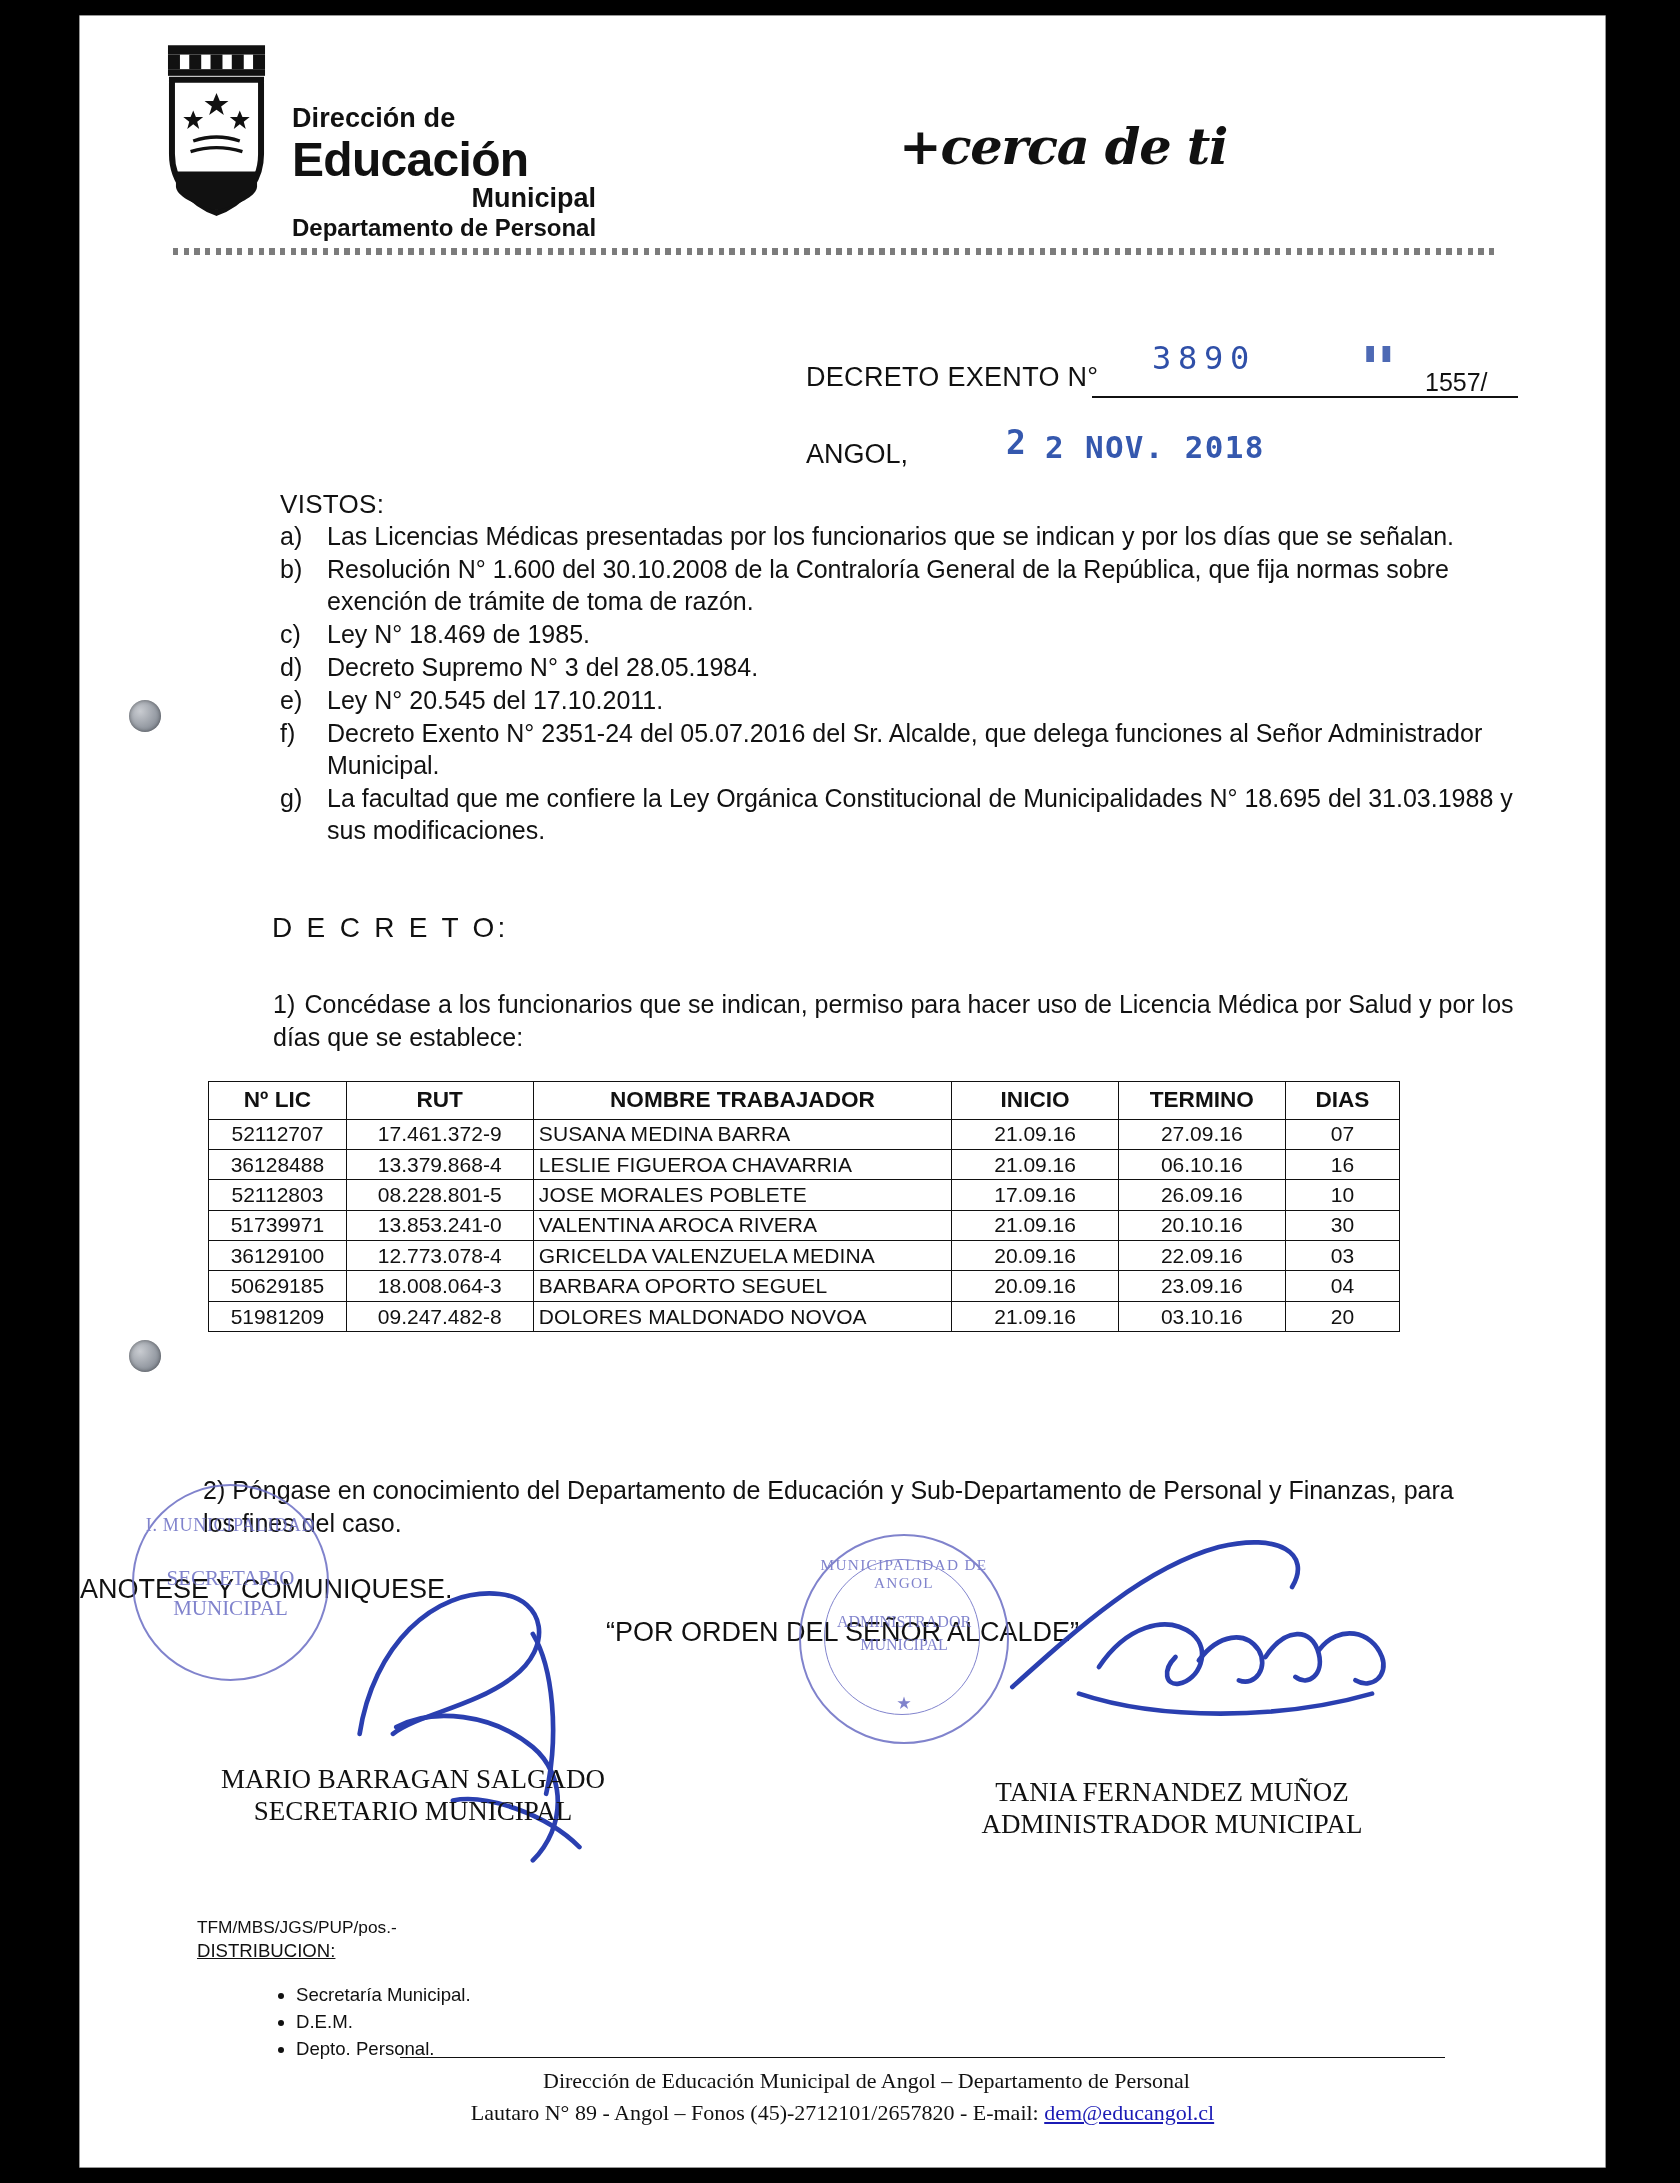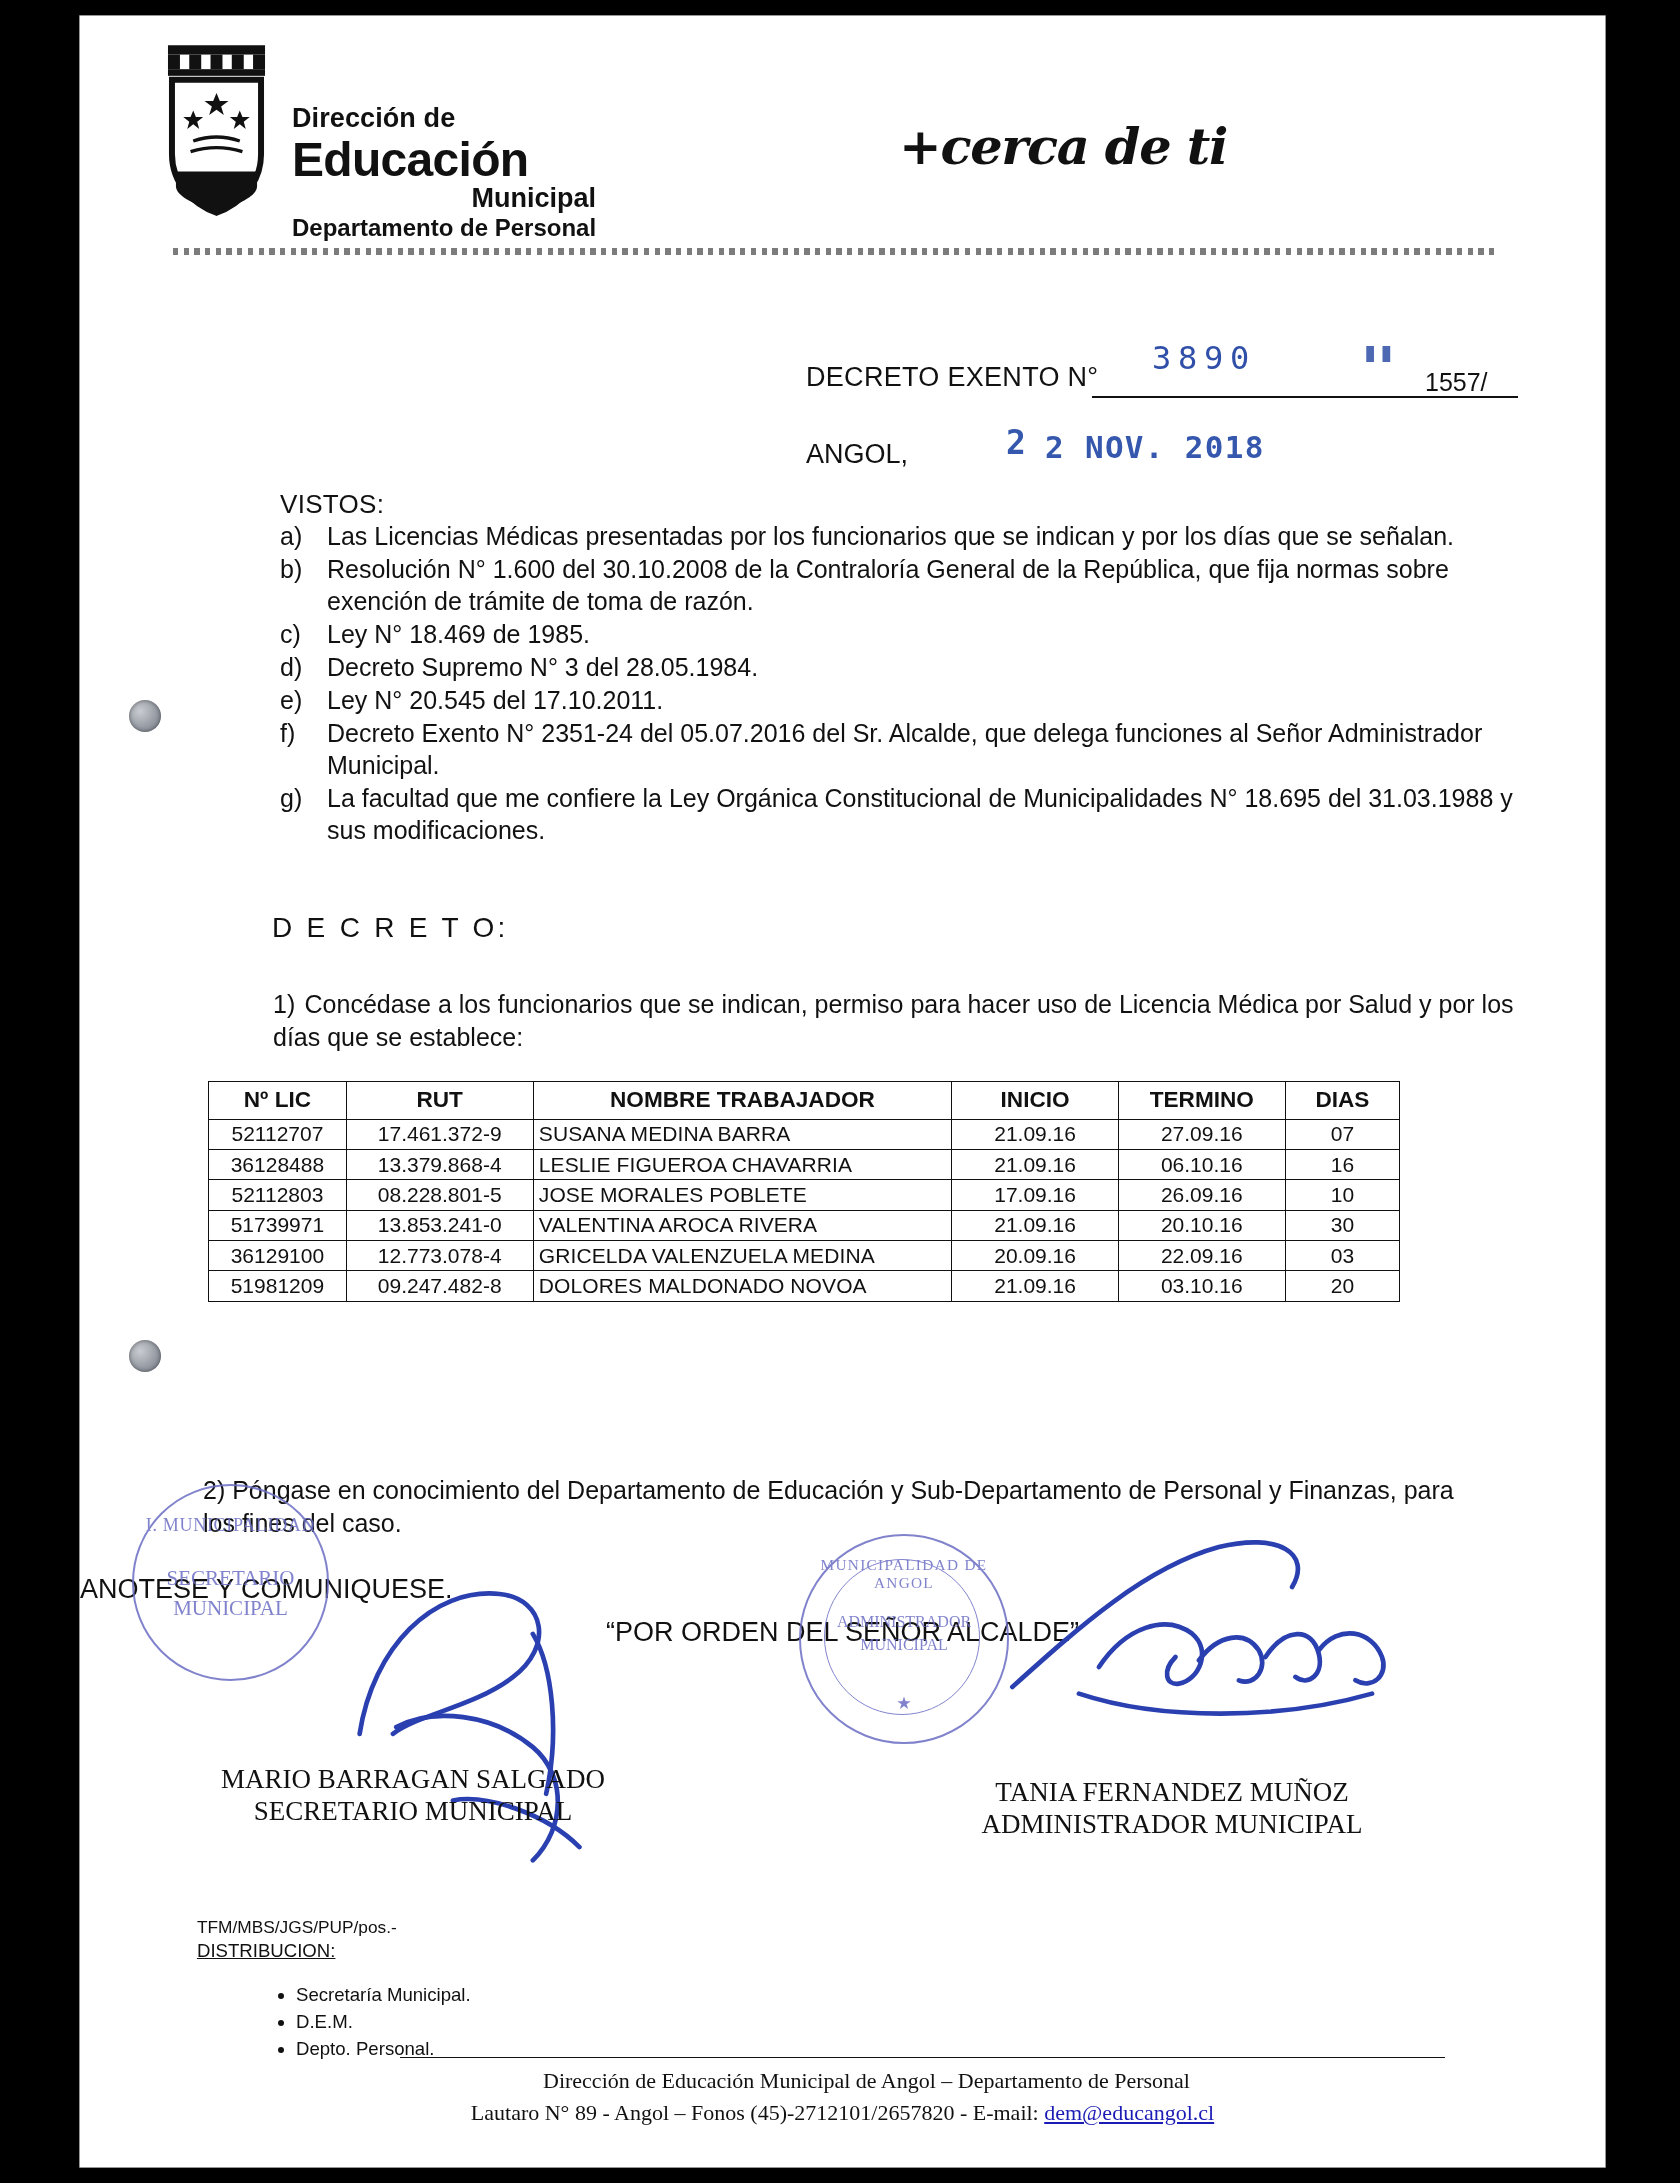--- a/index.html
+++ b/index.html
@@ -547,20 +547,28 @@
         </tr>
         <tr>
           <td class="c">36129100</td>
           <td class="c">12.773.078-4</td>
           <td class="nm">GRICELDA VALENZUELA MEDINA</td>
           <td class="c">20.09.16</td>
           <td class="c">22.09.16</td>
           <td class="c">03</td>
         </tr>
         <tr>
+          <td class="c">50629185</td>
+          <td class="c">18.008.064-3</td>
+          <td class="nm">BARBARA OPORTO SEGUEL</td>
+          <td class="c">20.09.16</td>
+          <td class="c">23.09.16</td>
+          <td class="c">04</td>
+        </tr>
+        <tr>
           <td class="c">51981209</td>
           <td class="c">09.247.482-8</td>
           <td class="nm">DOLORES MALDONADO NOVOA</td>
           <td class="c">21.09.16</td>
           <td class="c">03.10.16</td>
           <td class="c">20</td>
         </tr>
       </tbody>
     </table>
 

